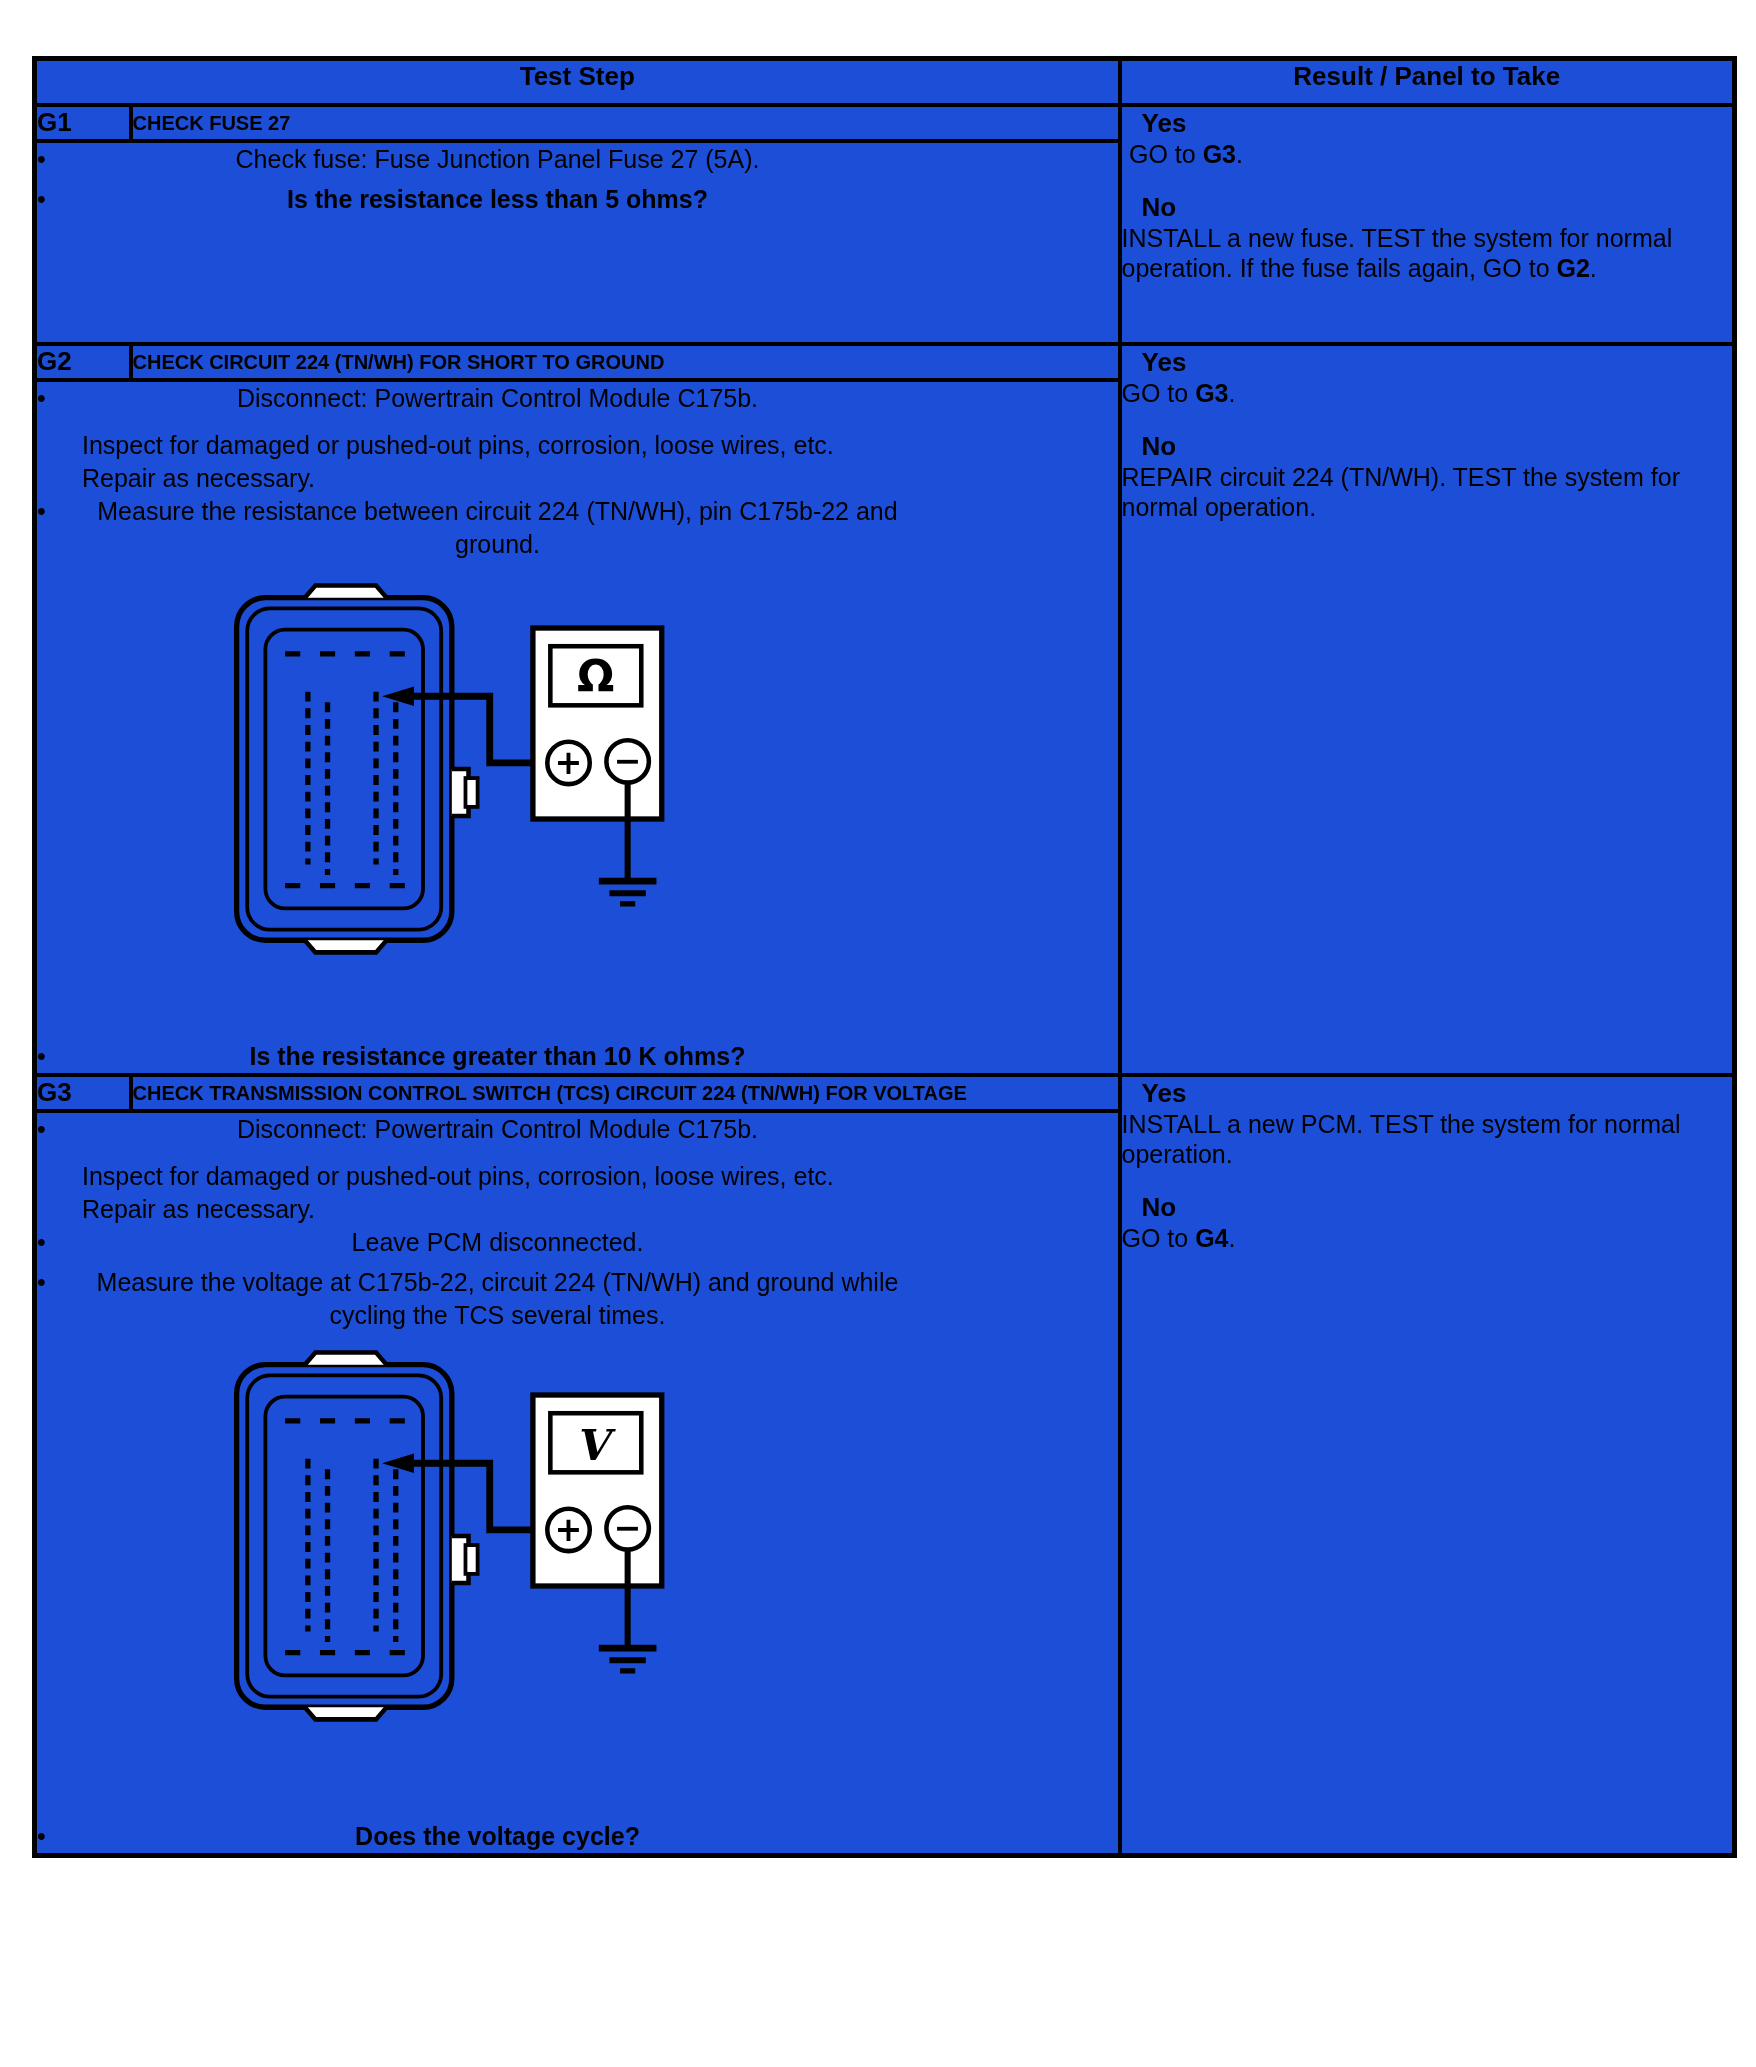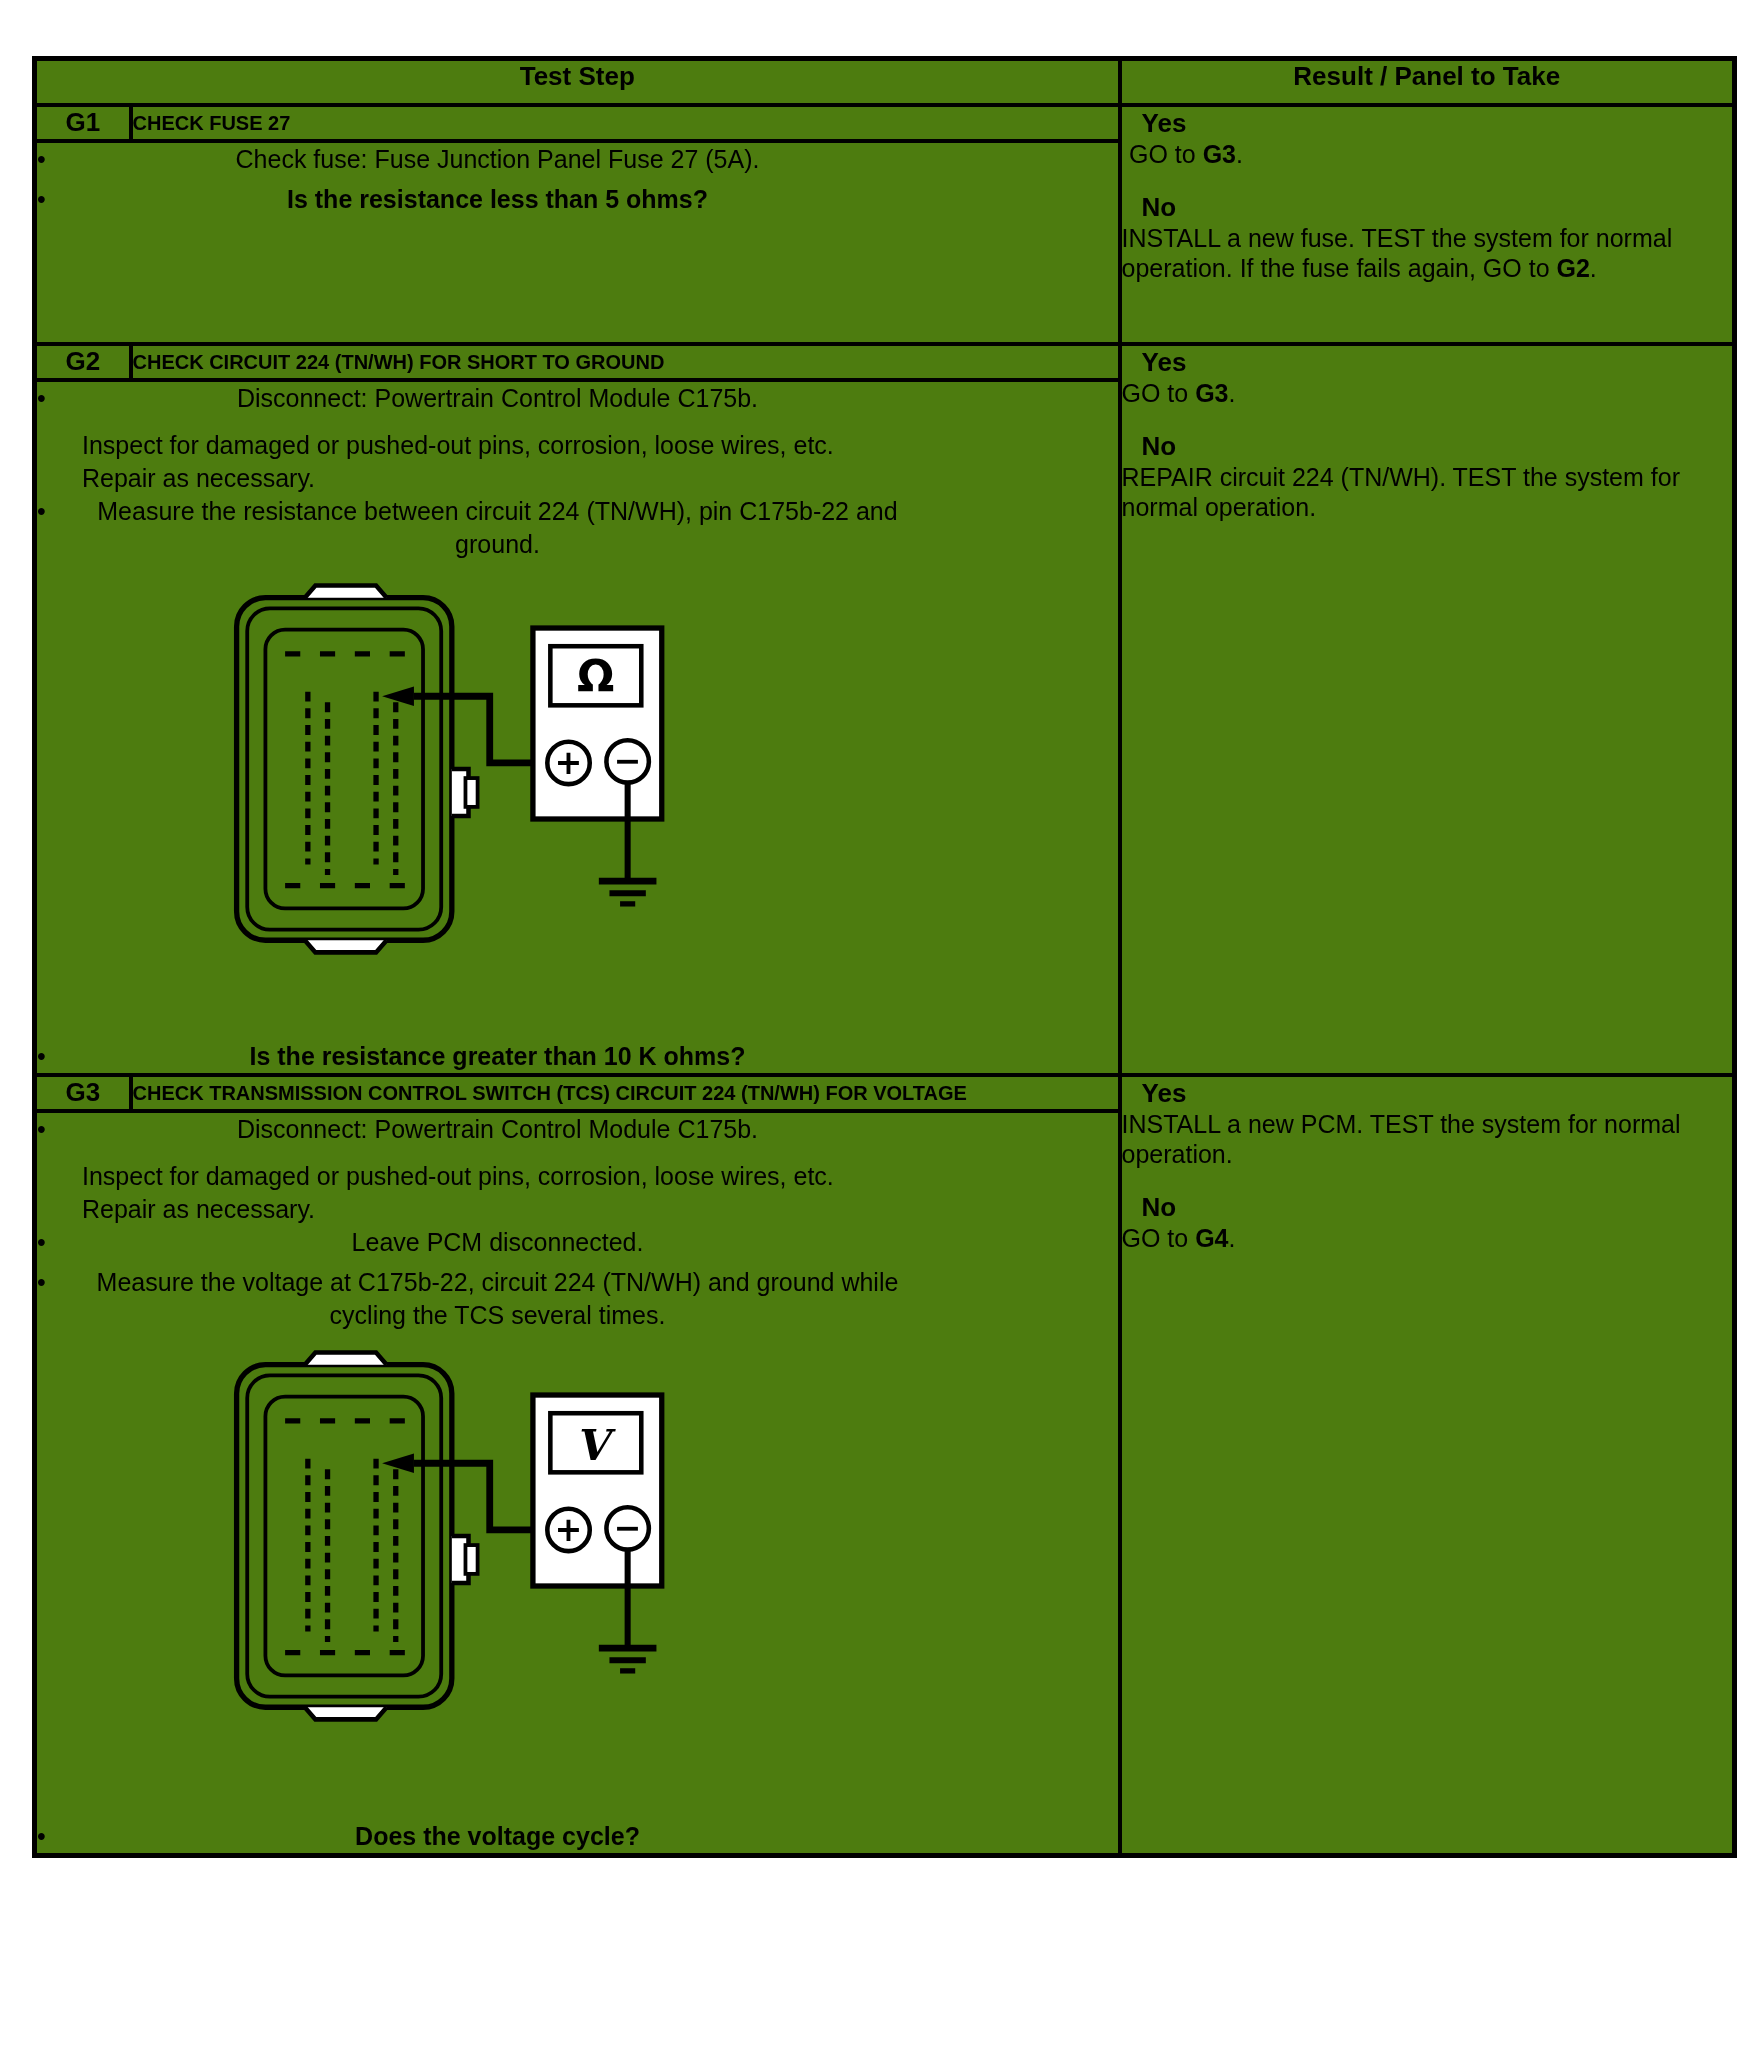--- a/index.html
+++ b/index.html
@@ -8,37 +8,37 @@
     font-family:"Liberation Sans", sans-serif;
     color:#000;
     overflow:hidden;
     position:relative;
   }
   .sheet{position:absolute;left:32px;top:56px;}
   table.pinpoint{
     border-collapse:collapse;
     width:1700px;
     table-layout:fixed;
-    background:#4d7c0f;
+    background:#1d4ed8;
   }
   table.pinpoint td{
     border:4.2px solid #000;
     vertical-align:top;
     padding:0;
   }
   table.pinpoint{border:5px solid #000;}
   td.th{
     height:42px;
     text-align:center;
     vertical-align:middle;
     font-weight:bold;
     font-size:26px;
   }
   td.gnum{
-    text-align:center;
+    text-align:left;
     font-weight:bold;
     font-size:26px;
     padding-top:5.8px;
   }
   td.gtitle{
     font-weight:bold;
     font-size:20px;
     padding:5.8px 11.6px 5.8px 13.3px;
     line-height:32px;
   }

